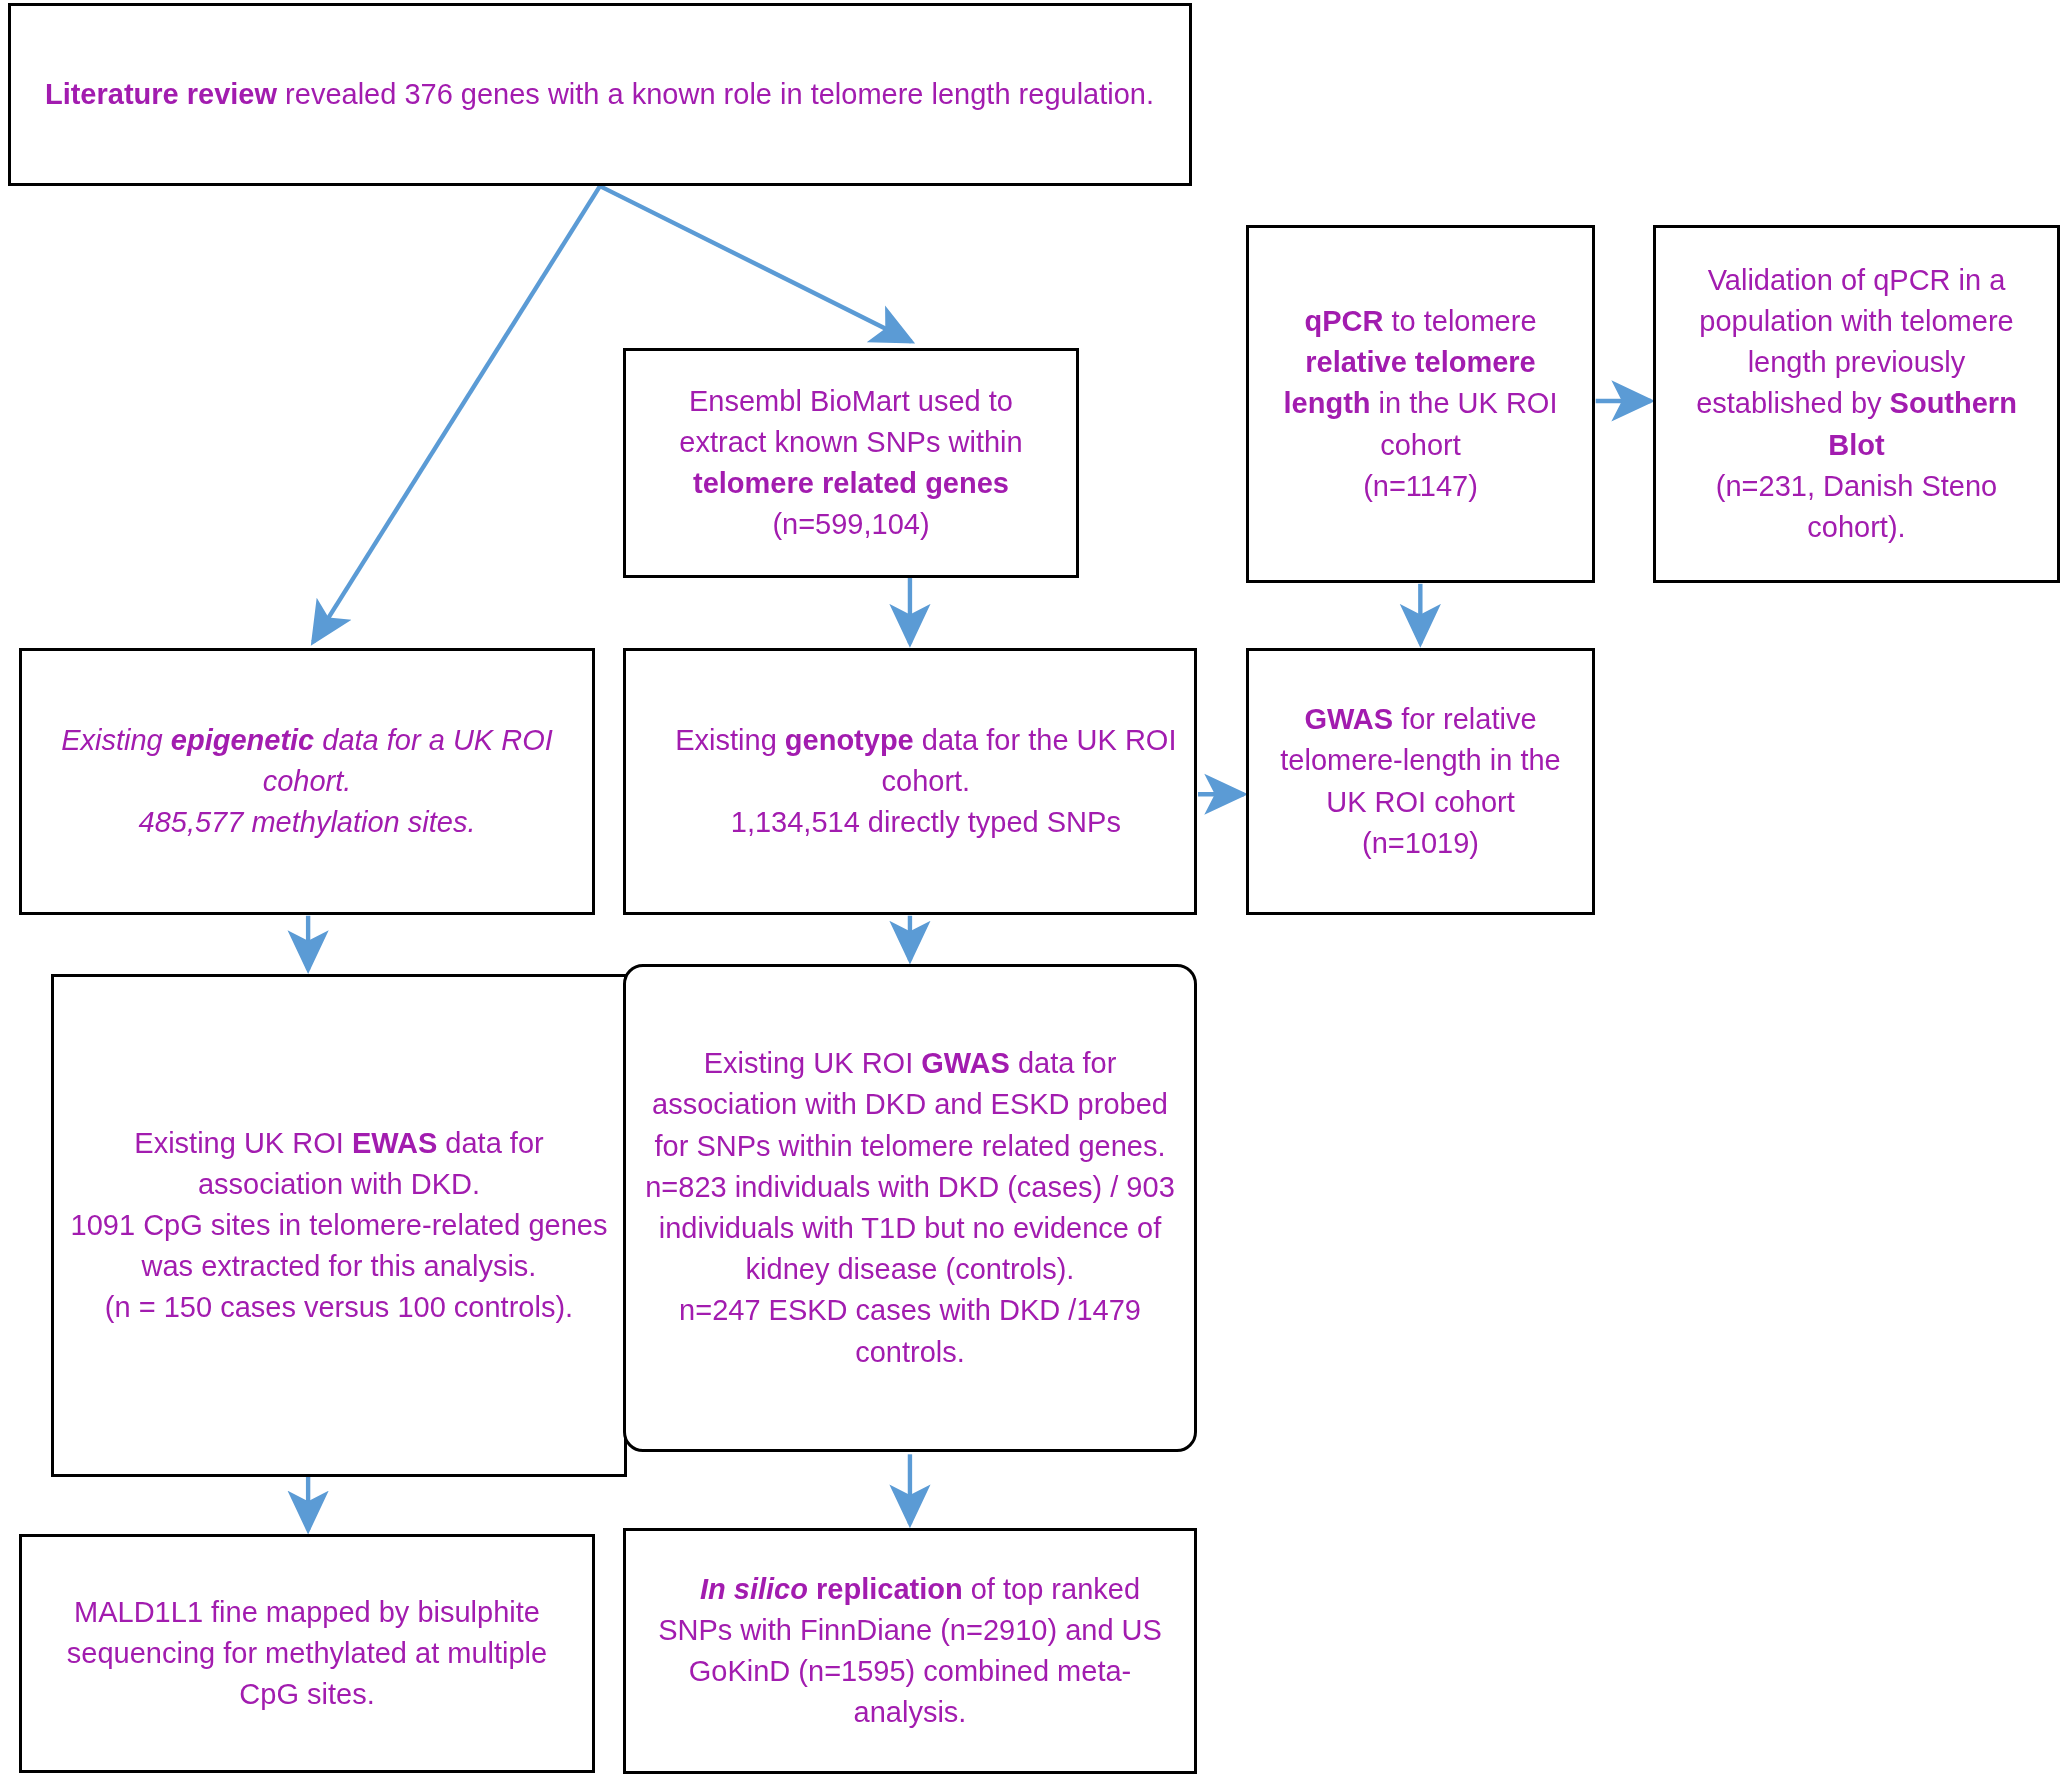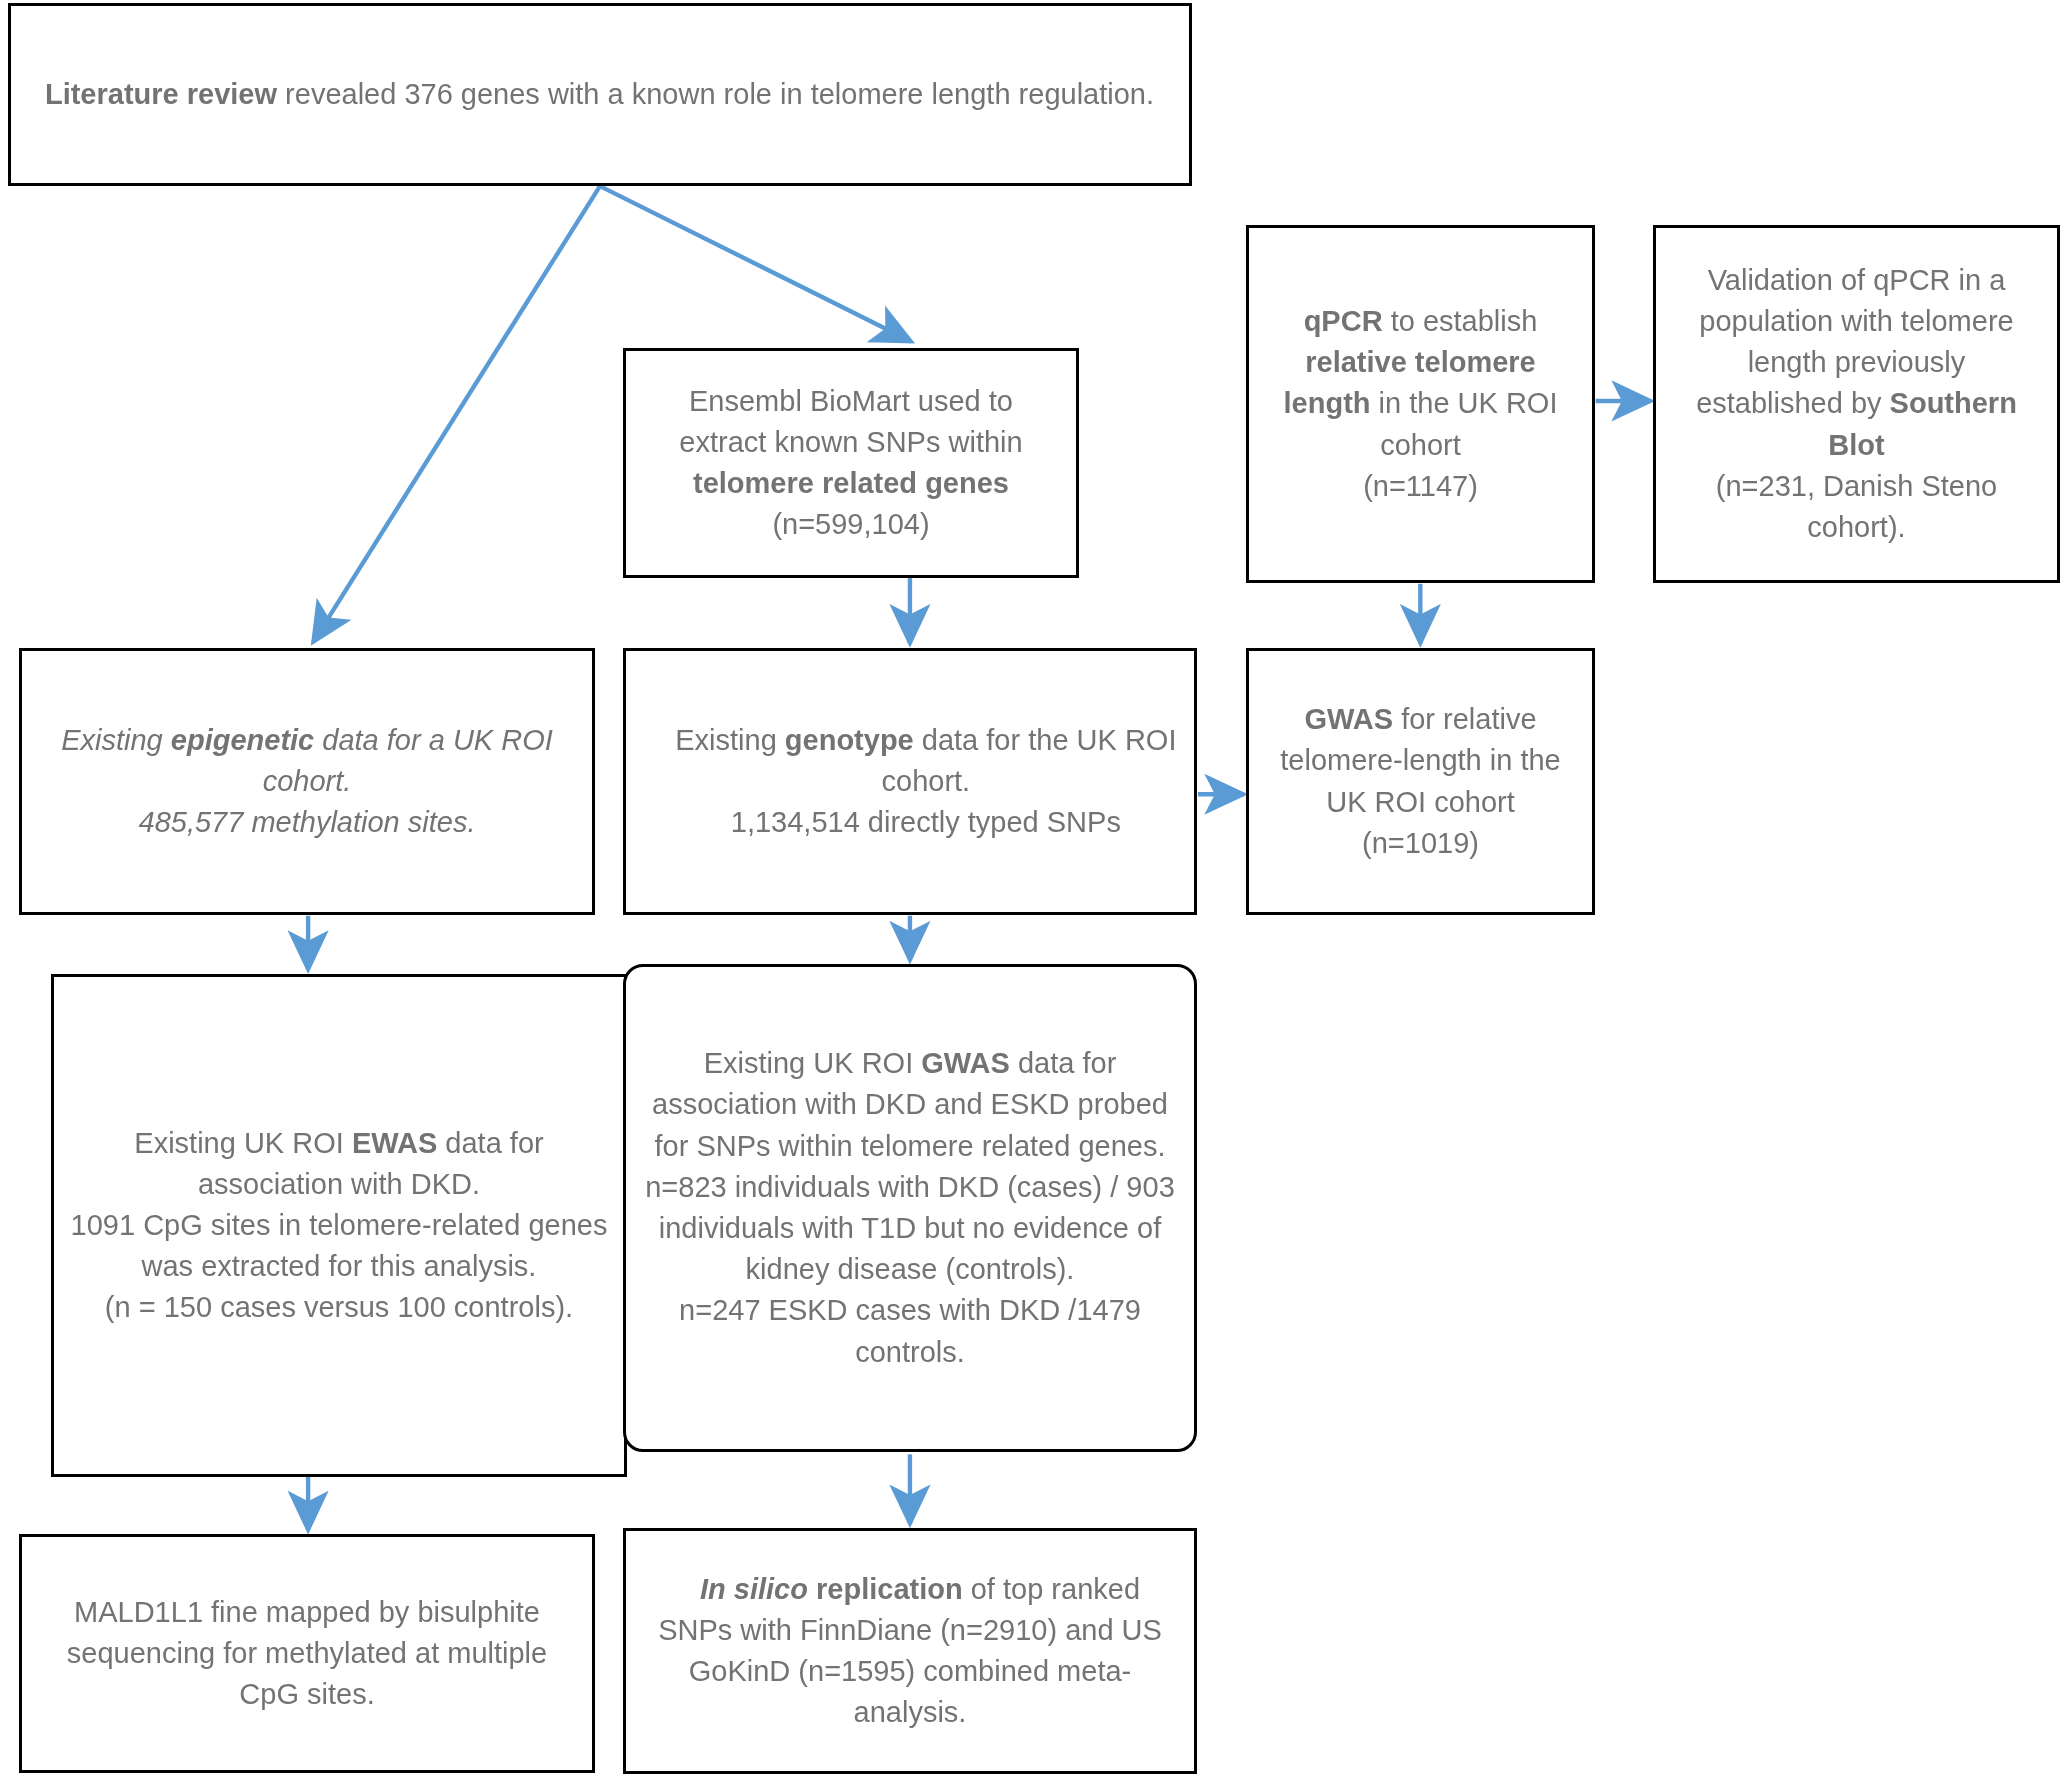--- a/index.html
+++ b/index.html
@@ -20,21 +20,21 @@
   }
   .flow-box {
     position: absolute;
     box-sizing: border-box;
     border: 3.1px solid #000000;
     background: #ffffff;
     display: flex;
     align-items: center;
     justify-content: center;
     text-align: center;
-    color: #737373;
+    color: #a21caf;
     font-family: "Liberation Sans", sans-serif;
     font-size: 29px;
     line-height: 1.42;
     padding: 6.3px 16.3px;
   }
   .flow-box p {
     margin: 0;
     width: 100%;
   }
   .b { font-weight: bold; }
@@ -90,21 +90,21 @@
   </div>
 
   <div class="flow-box" style="left:623px; top:348px; width:456px; height:230px;">
     <p>
       <span>Ensembl BioMart used to extract known SNPs within </span><span class="b">telomere related genes</span><span> (n=599,104)</span>
     </p>
   </div>
 
   <div class="flow-box" style="left:1246px; top:225px; width:349px; height:358px;">
     <p>
-      <span class="b">qPCR</span><span> to establish </span><span class="b">relative telomere length</span><span> in the UK ROI cohort</span><br>
+      <span class="b">qPCR</span><span> to telomere </span><span class="b">relative telomere length</span><span> in the UK ROI cohort</span><br>
       <span>(n=1147)</span>
     </p>
   </div>
 
   <div class="flow-box" style="left:1653px; top:225px; width:407px; height:358px;">
     <p>
       <span>Validation of qPCR in a population with telomere length previously established by </span><span class="b">Southern Blot</span><br>
       <span>(n=231, Danish Steno cohort).</span>
     </p>
   </div>

